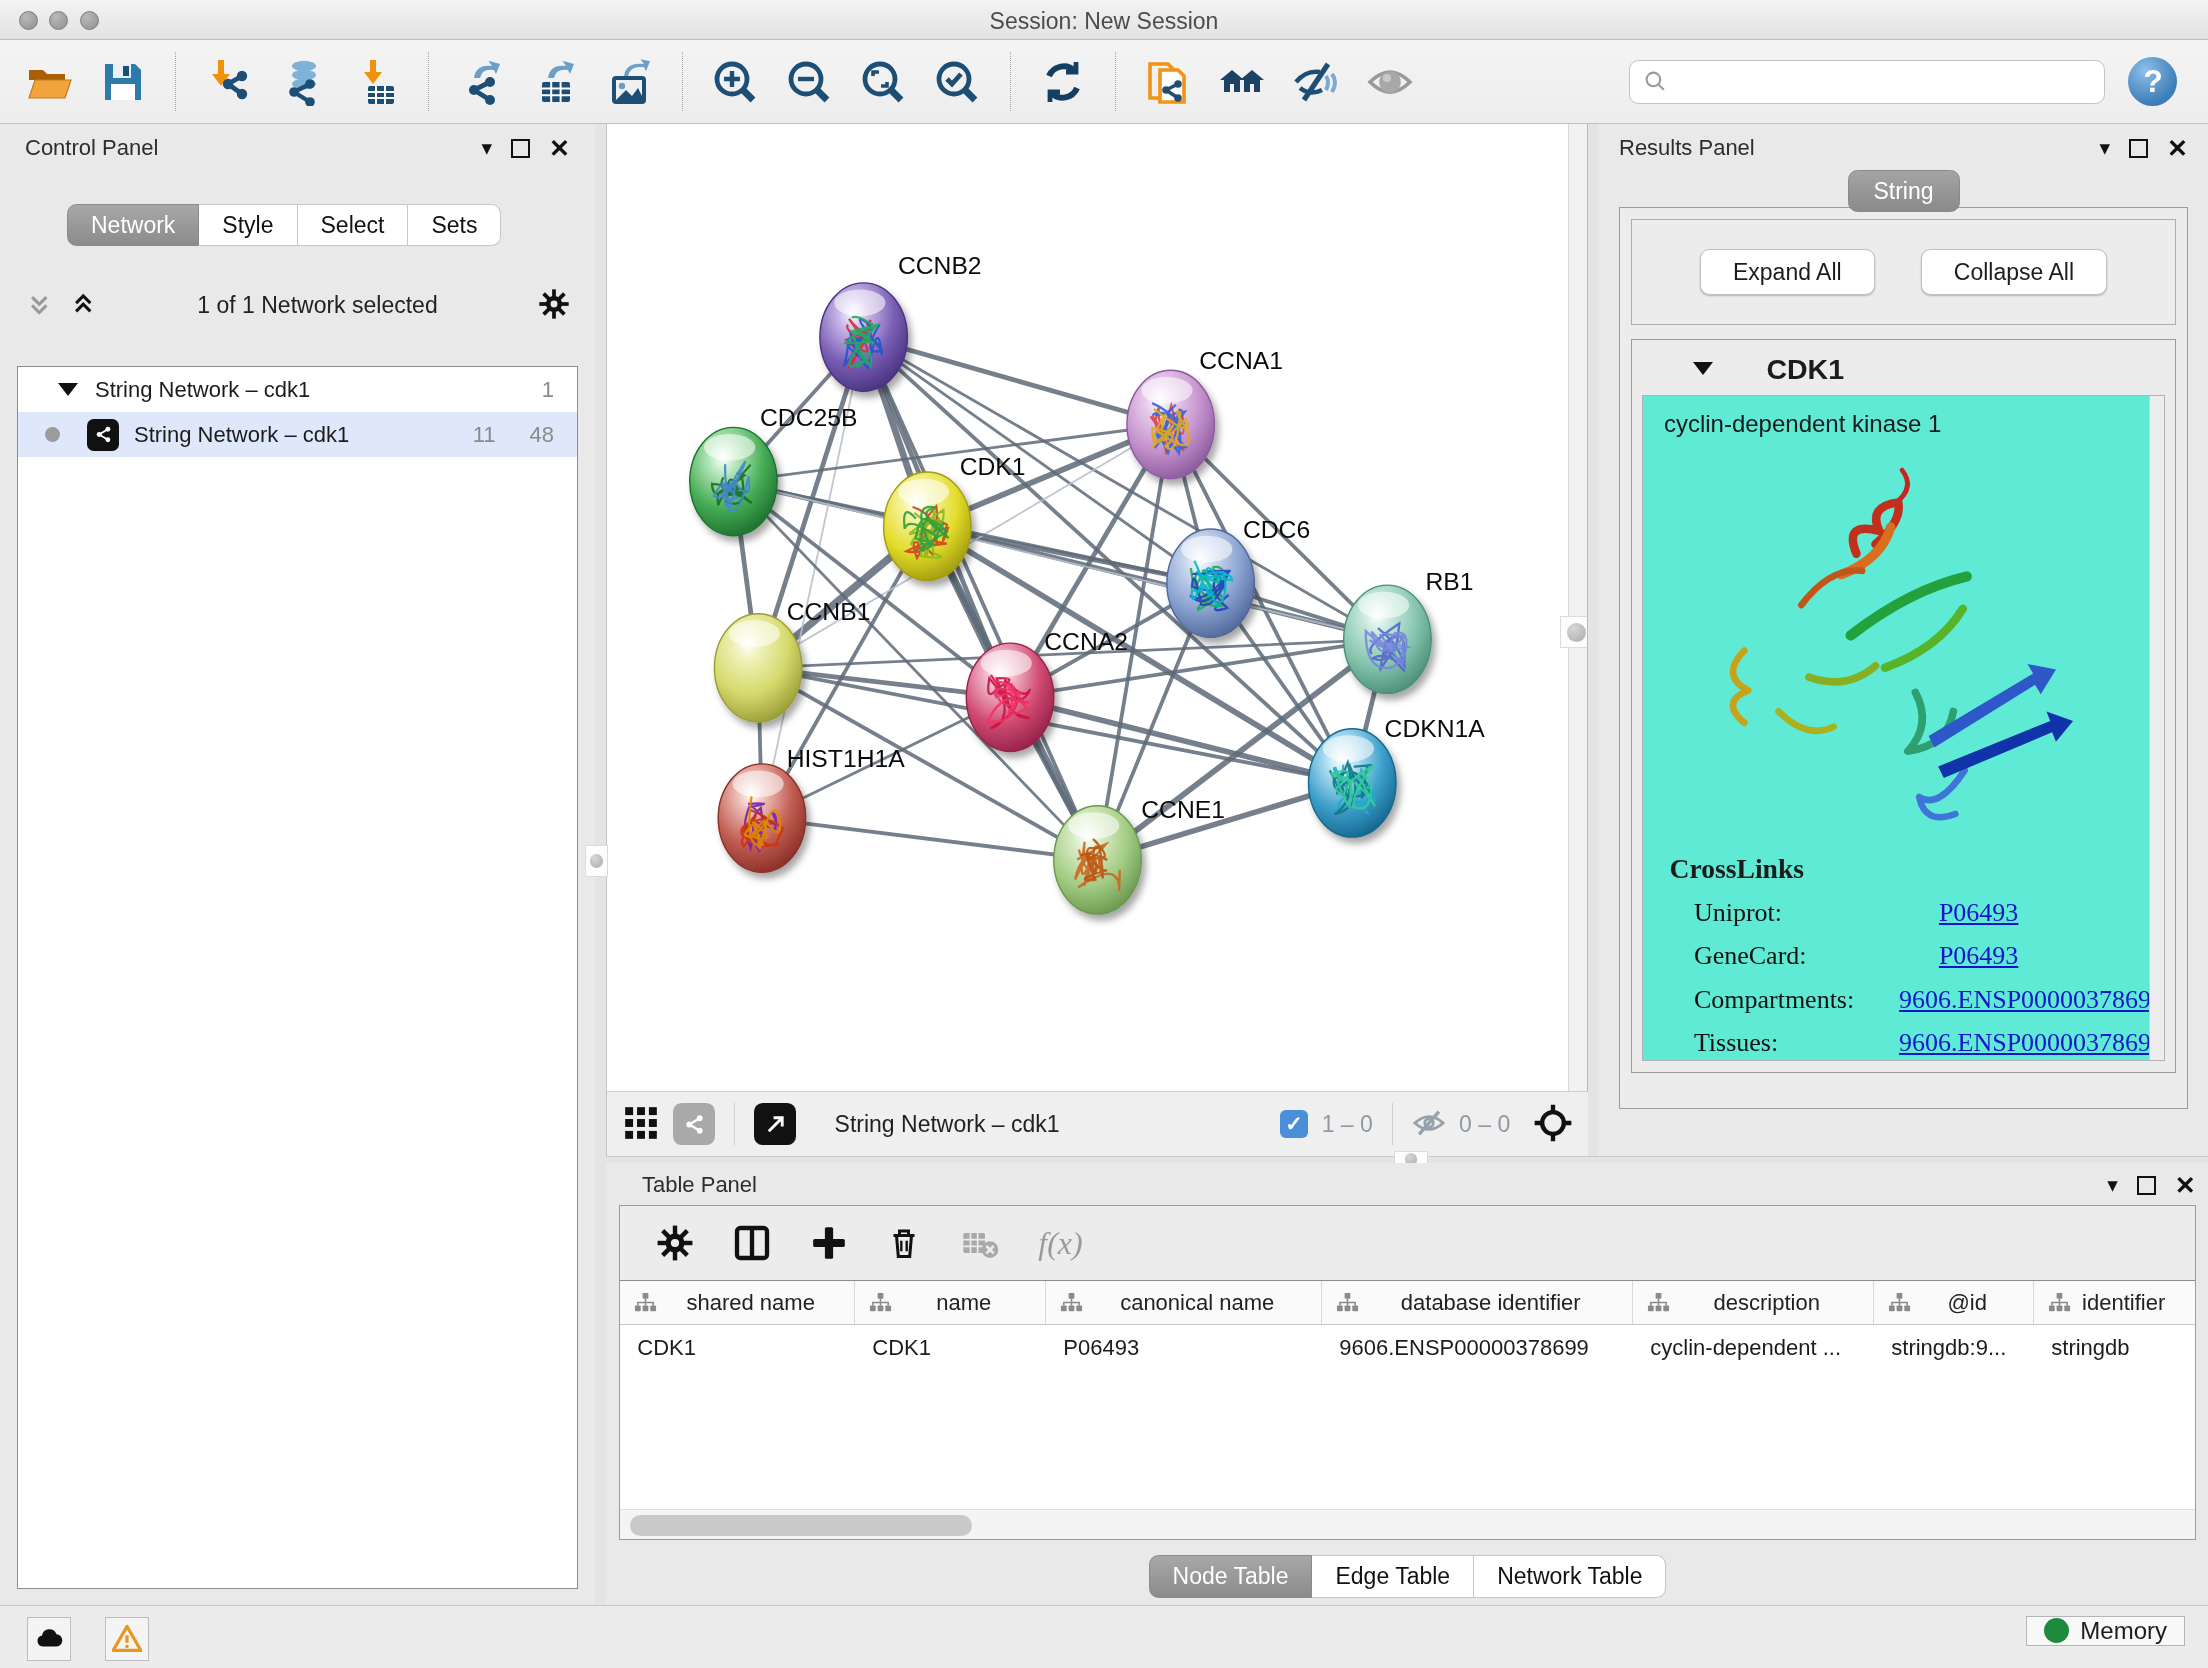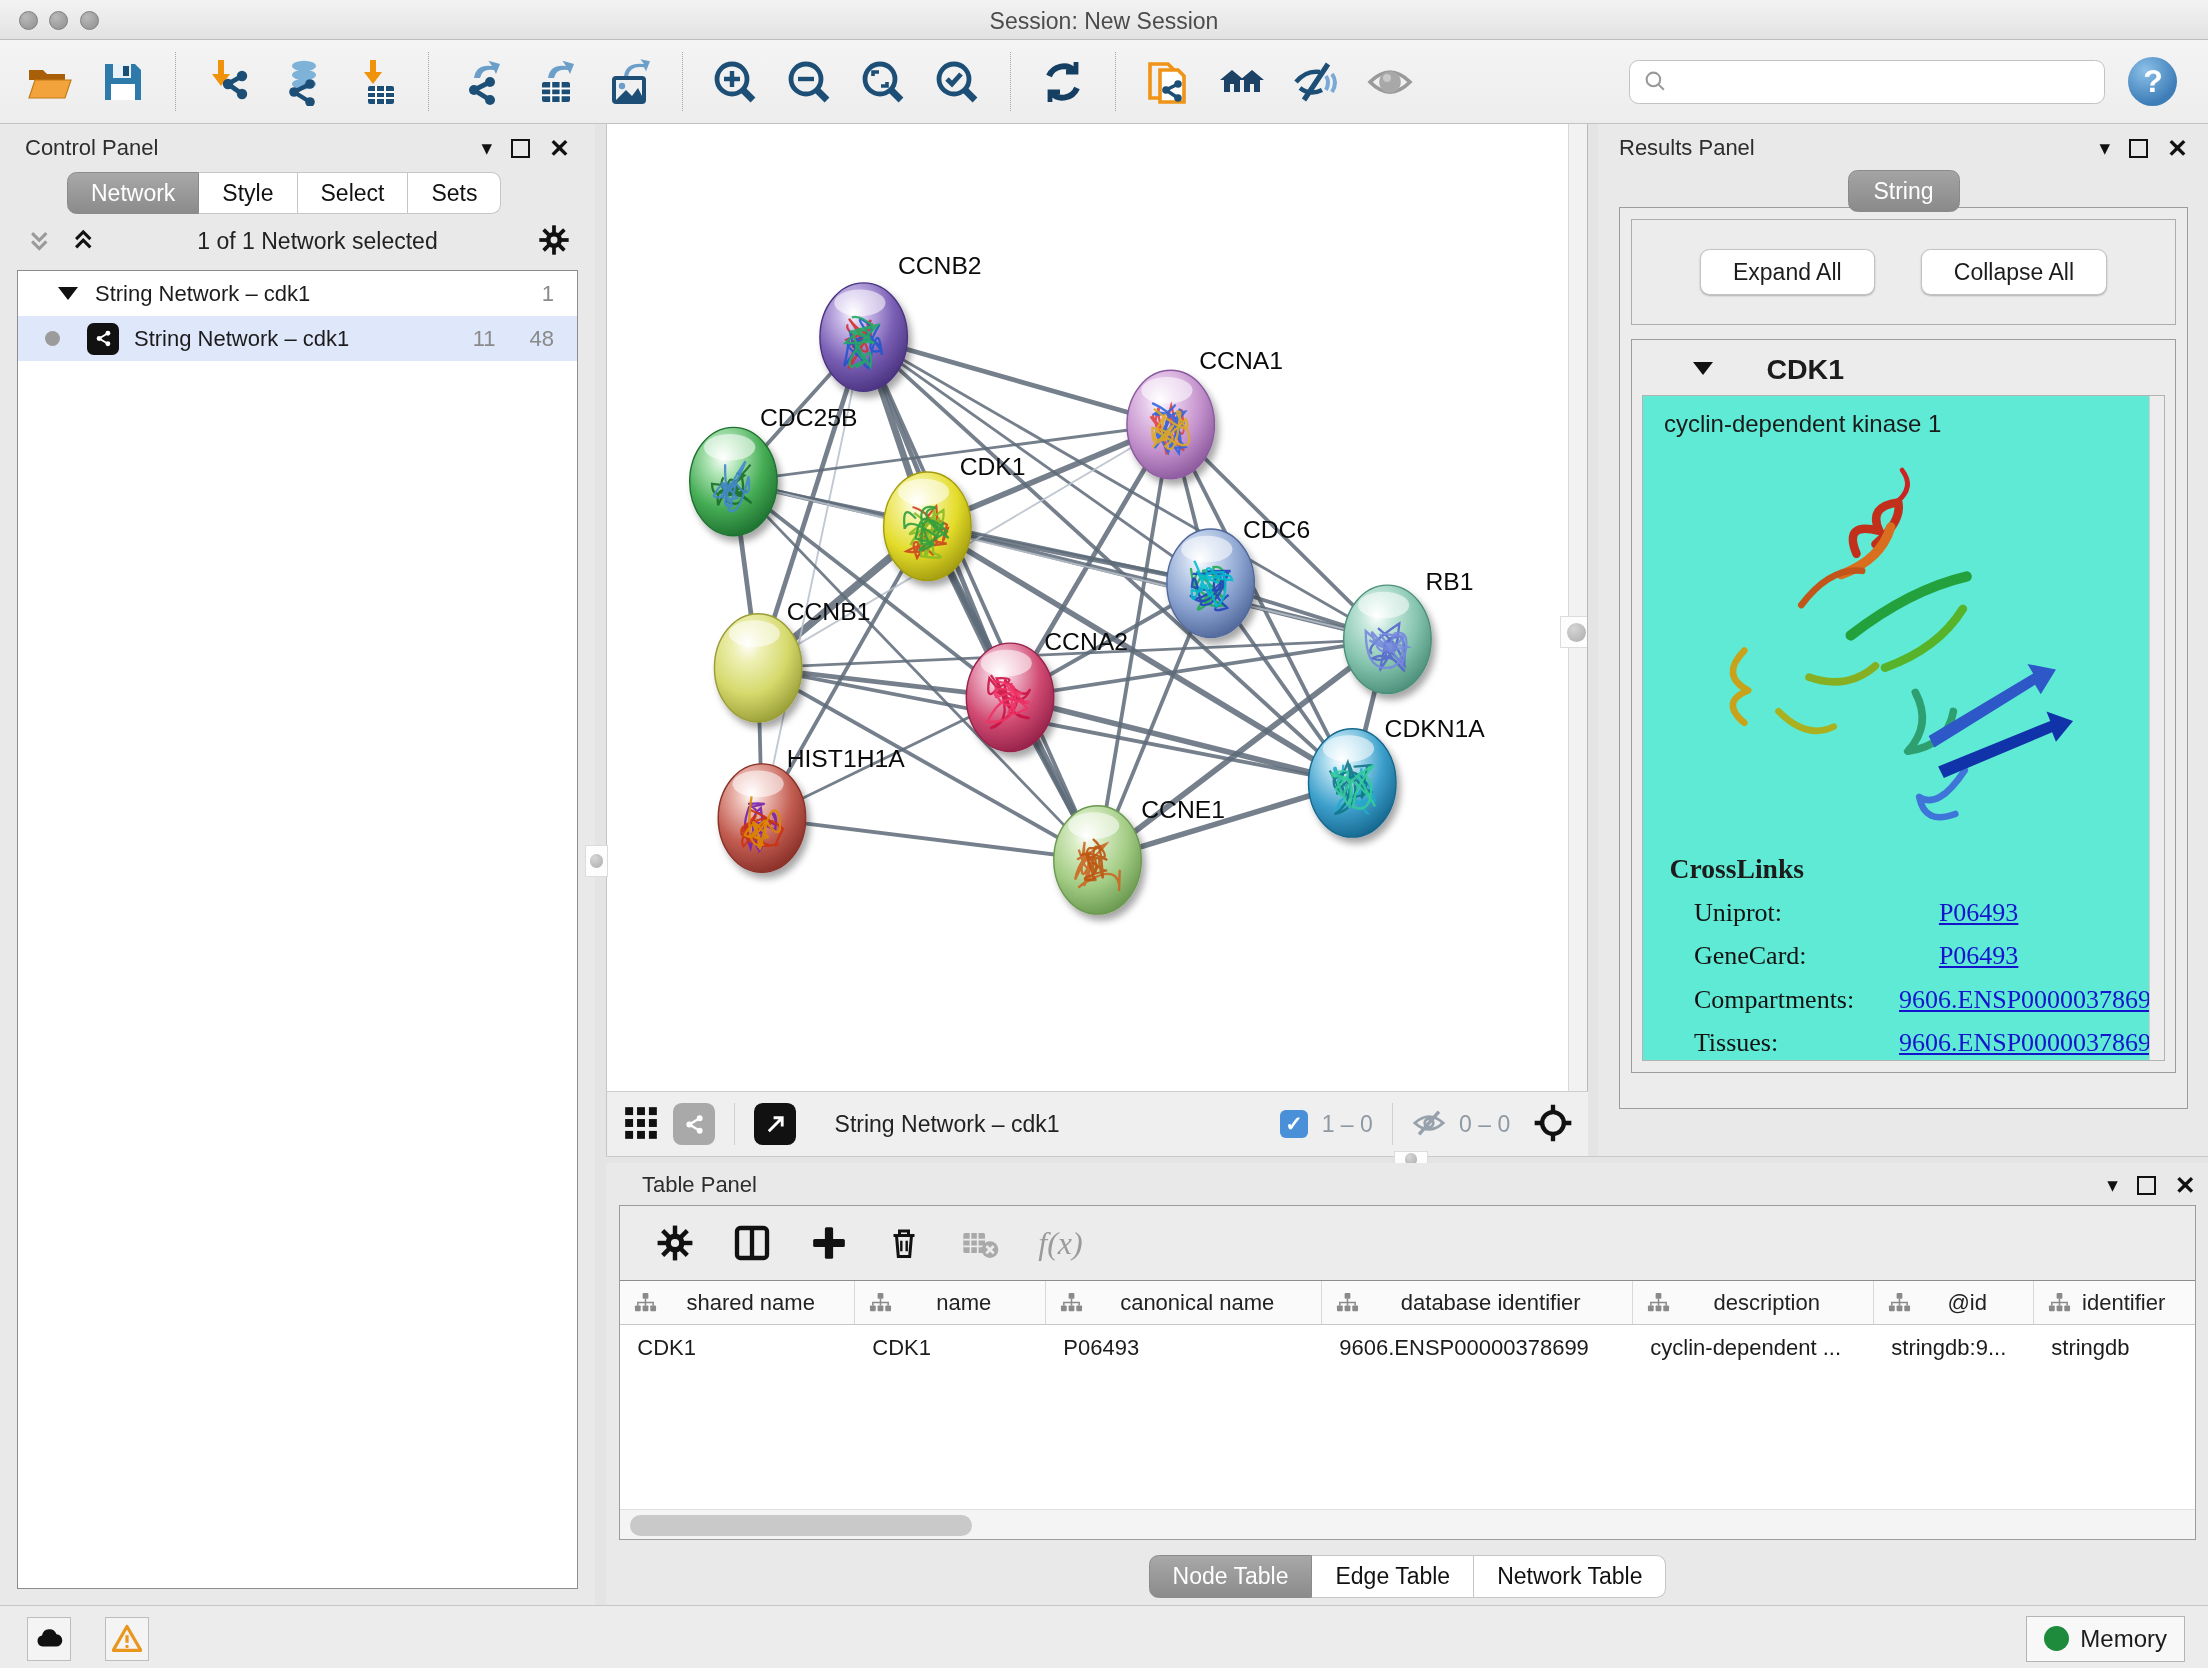--- a/index.html
+++ b/index.html
@@ -38,21 +38,21 @@
   .pc-close { font-size:25px; font-weight:700; color:#111; }
   .tabstrip { display:flex; }
   .tab { font-size:23px; padding:6.7px 23px; background:#fff; border:1px solid #c6c6c6;
     border-left:none; color:#111; }
   .tab:first-child { border-left:1px solid #c6c6c6; border-radius:9.5px 0 0 9.5px; }
   .tab:last-child { border-radius:0 9.5px 9.5px 0; }
   .tab.active { background:linear-gradient(#a8a8a8,#8b8b8b); color:#fff; border-color:#8b8b8b; }
 
   
   #control-panel { position:absolute; left:0; top:124px; width:595px; height:1482px;
-    background:#e9e9e9; display:flex; flex-direction:column; }
+    background:#e9e9e9; display:flex; flex-direction:column;gap:32px; }
   .cp-head { display:flex; justify-content:space-between; align-items:center; padding:9.5px 25px 3.8px 25px; }
   .cp-tabs { margin:5.7px 0 0 67px; }
   .cp-selector { display:flex; align-items:center; padding:9.5px 25px; gap:15px; }
   .cp-selector .summary { flex:1; text-align:center; font-size:23px; color:#222; }
   .tree-box { margin:1.9px 17px 17px 17px; flex:1; background:#fff; border:1.9px solid #8d8d8d; overflow:hidden; }
   .tree-row { height:45px; display:flex; align-items:center; font-size:22px; padding:0 23px 0 0; }
   .tree-row .grow { flex:1; }
   .tree-row .cnt { color:#8a8a8a; font-size:22px; }
   .tree-row.selected { background:#dfe8fa; }
   .tw { display:inline-block; width:0; height:0; border-left:10.5px solid transparent;
@@ -124,21 +124,21 @@
   .col4{width:241px;} .col5{width:160px;} .col6{width:152px; border-right:none;}
   #tp-hscroll { position:absolute; left:0; right:0; bottom:0; height:30px; background:#f4f4f4; border-top:1px solid #e0e0e0; }
   #tp-hscroll .thumb { position:absolute; left:9.5px; top:4.8px; width:342px; height:21px; background:#c9c9c9; border-radius:10.5px; }
   #tp-tabs { display:flex; justify-content:center; margin-top:15px; }
 
   
   #status-bar { position:absolute; left:0; top:1605px; width:100%; height:63px;
     background:#ececec; border-top:1.9px solid #c6c6c6; }
   .sb-btn { position:absolute; top:11.4px; width:44px; height:44px; background:#f4f4f4;
     border:1px solid #bdbdbd; display:flex; align-items:center; justify-content:center; }
-  #memory-btn { position:absolute; right:23px; top:9.5px; height:46px; background:#f8f8f8;
+  #memory-btn { position:absolute; right:23px; top:9.5px; height:30px; background:#f8f8f8;
     border:1.9px solid #b5b5b5; display:flex; align-items:center; gap:11.4px; padding:0 17px; font-size:24px; }
   .mem-dot { width:25px; height:25px; border-radius:50%; background:#1d8a3c; }
 
   text.node-label { font-family:"Liberation Sans", sans-serif; }
 </style>
 </head>
 <body>
 
 <div id="window">
 

